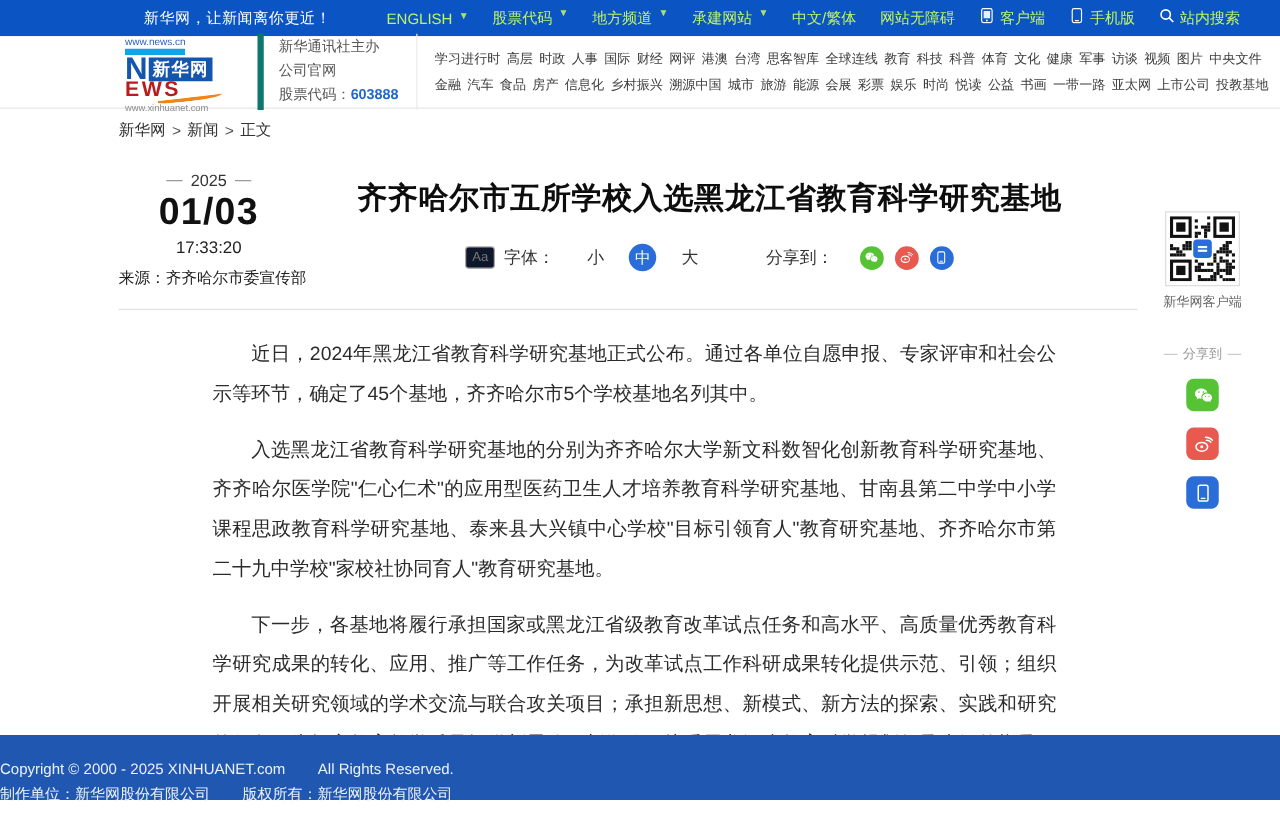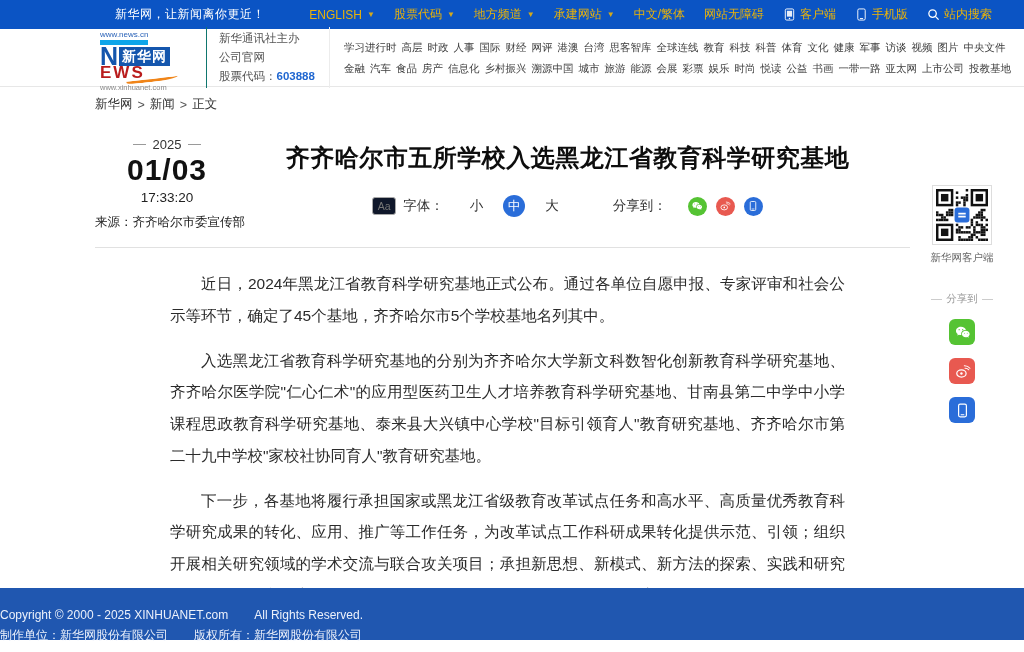--- a/index.html
+++ b/index.html
@@ -5,36 +5,36 @@
   * { margin:0; padding:0; box-sizing:border-box; }
   html,body { width:1024px; height:652px; background:#fff; overflow:hidden;
     font-family:"Liberation Sans","DejaVu Sans",sans-serif; }
   body { position:relative; }
 
   
   .topbar { height:29px; background:#0b54c4; display:flex; align-items:center;
     padding:0 32px 0 115px; color:#fff; font-size:12px; }
   .tb-slogan { margin-right:auto; letter-spacing:.5px; }
   .tb-nav { display:flex; align-items:center; gap:19px; }
-  .tb-item { display:flex; align-items:center; gap:4px; color:#eab308; cursor:pointer; white-space:nowrap; }
+  .tb-item { display:flex; align-items:flex-start; gap:4px; color:#bef264; cursor:pointer; white-space:nowrap; }
   .tb-item .chev { font-size:8px; margin-left:1px; opacity:.9; }
   .tb-ico { display:flex; align-items:center; }
 
   
   .header { height:58px; background:#fff; border-bottom:1px solid #e7e7e7;
     display:flex; align-items:center; padding-left:100px; }
   .logo-block { width:92px; flex:none; line-height:1; }
   .logo-top { font-size:8px; color:#2b63b8; border-bottom:5px solid #0ea5e9; display:inline-block; padding-bottom:1px; font-weight:normal; }
   .logo-main { display:flex; align-items:flex-start; margin-top:1px; }
   .logo-n { font-size:25px; font-weight:bold; color:#1456ad; line-height:.85; }
   .logo-cnbox { background:#1456ad; color:#fff; font-weight:bold; font-size:14px; padding:2px 3px 3px; letter-spacing:1px; margin-left:1px; margin-top:1px; }
   .logo-ews { font-size:17px; font-weight:bold; color:#b91c1c; letter-spacing:2px; margin-top:-3px; }
   .logo-swoosh { width:52px; height:6px; border-bottom:3px solid #f08519; border-radius:0 0 60% 30%; margin:-5px 0 0 26px; transform:rotate(-6deg); }
   .logo-bottom { font-size:7.5px; color:#8a8a8a; margin-top:2px; }
-  .org-block { margin-left:14px; padding:2px 14px 2px 12px; border-left:1px solid #0f766e; border-right:1px solid #ececec;
+  .org-block { margin-left:14px; padding:2px 14px 2px 12px; border-left:5px solid #0f766e; border-right:1px solid #ececec;
     font-size:11.5px; color:#555; line-height:1.65; white-space:nowrap; }
   .stock-code { color:#1f66d0; font-weight:bold; }
   .nav-block { margin-left:14px; overflow:hidden; }
   .nav-row { display:flex; gap:5px; font-size:10.5px; color:#3d3d3d; line-height:21px; white-space:nowrap; }
   .nav-link { color:#3d3d3d; text-decoration:none; cursor:pointer; }
 
   
   .breadcrumb { margin:9px 0 0 95px; font-size:12.5px; color:#333; display:flex; align-items:center; }
   .crumb { display:flex; align-items:center; cursor:pointer; }
   .crumb .sep { margin:0 5px; color:#555; }
@@ -66,21 +66,21 @@
   .bg-weibo  { background:#e85950; }
   .bg-phone  { background:#2a6dd9; }
 
   .divider { margin:30px 114px 0 95px; border-top:1px solid #e1e1e1; }
 
   
   .article-body { margin:20px 179px 0 170px; }
   .article-body p { text-indent:2em; font-size:15.5px; line-height:2.05; color:#2b2b2b; margin-bottom:13px; text-align:justify; }
 
   
-  .side-widget { position:absolute; right:31px; top:185px; width:62px; text-align:center; }
+  .side-widget { position:absolute; right:31px; top:169px; width:62px; text-align:center; }
   .qr-box { width:60px; height:60px; border:1px solid #ddd; background:#fff; padding:3px; margin:0 auto; }
   .qr-caption { font-size:10.5px; color:#666; margin-top:6px; white-space:nowrap; margin-left:-4px; width:70px; }
   .side-share-label { display:flex; align-items:center; gap:4px; margin-top:27px; font-size:10.5px; color:#999; white-space:nowrap; }
   .side-share-label::before, .side-share-label::after { content:""; flex:1; border-top:1px solid #ccc; }
   .sb-icon { width:26px; height:26px; border-radius:6px; margin:13px auto 0; display:flex; align-items:center;
     justify-content:center; cursor:pointer; }
 
   
   .footer { position:absolute; left:0; right:0; bottom:12px; height:52px; background:#2057b0; color:#ecf1fb;
     text-align:left; font-size:12px; padding-top:20px; }

